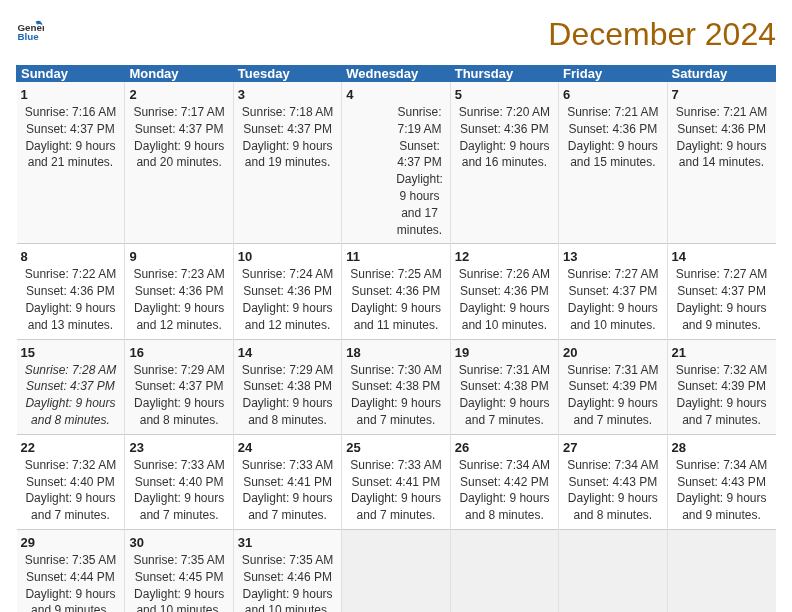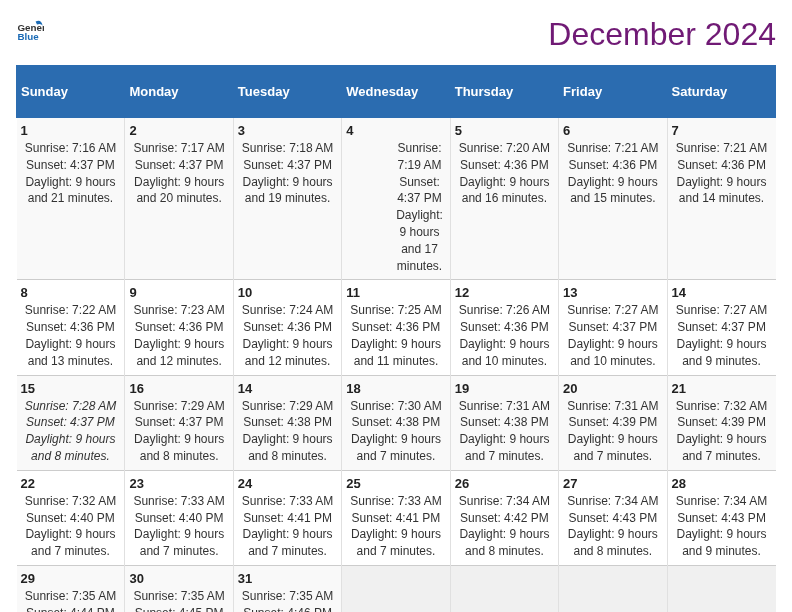--- a/index.html
+++ b/index.html
@@ -24,35 +24,35 @@
     .logo-icon {
       width: 28px;
       height: 28px;
     }
     .title-area {
       text-align: right;
     }
     .main-title {
       font-size: 32px;
       font-weight: normal;
-      color: #701a75;
+      color: #a16207;
     }
     .subtitle {
       font-size: 15px;
       color: #555;
     }
     table {
       width: 100%;
       border-collapse: collapse;
       font-size: 11px;
     }
     thead th {
       background-color: #2b6cb0;
       color: #fff;
-      padding: 18px 4px;
+      padding: 0 4px;
       text-align: left;
       font-size: 13px;
       font-weight: bold;
       border: 1px solid #2b6cb0;
       margin-left: 20px;
     }
     tbody tr {
       border-bottom: 1px solid #ccc;
     }
     tbody tr:nth-child(odd) {

